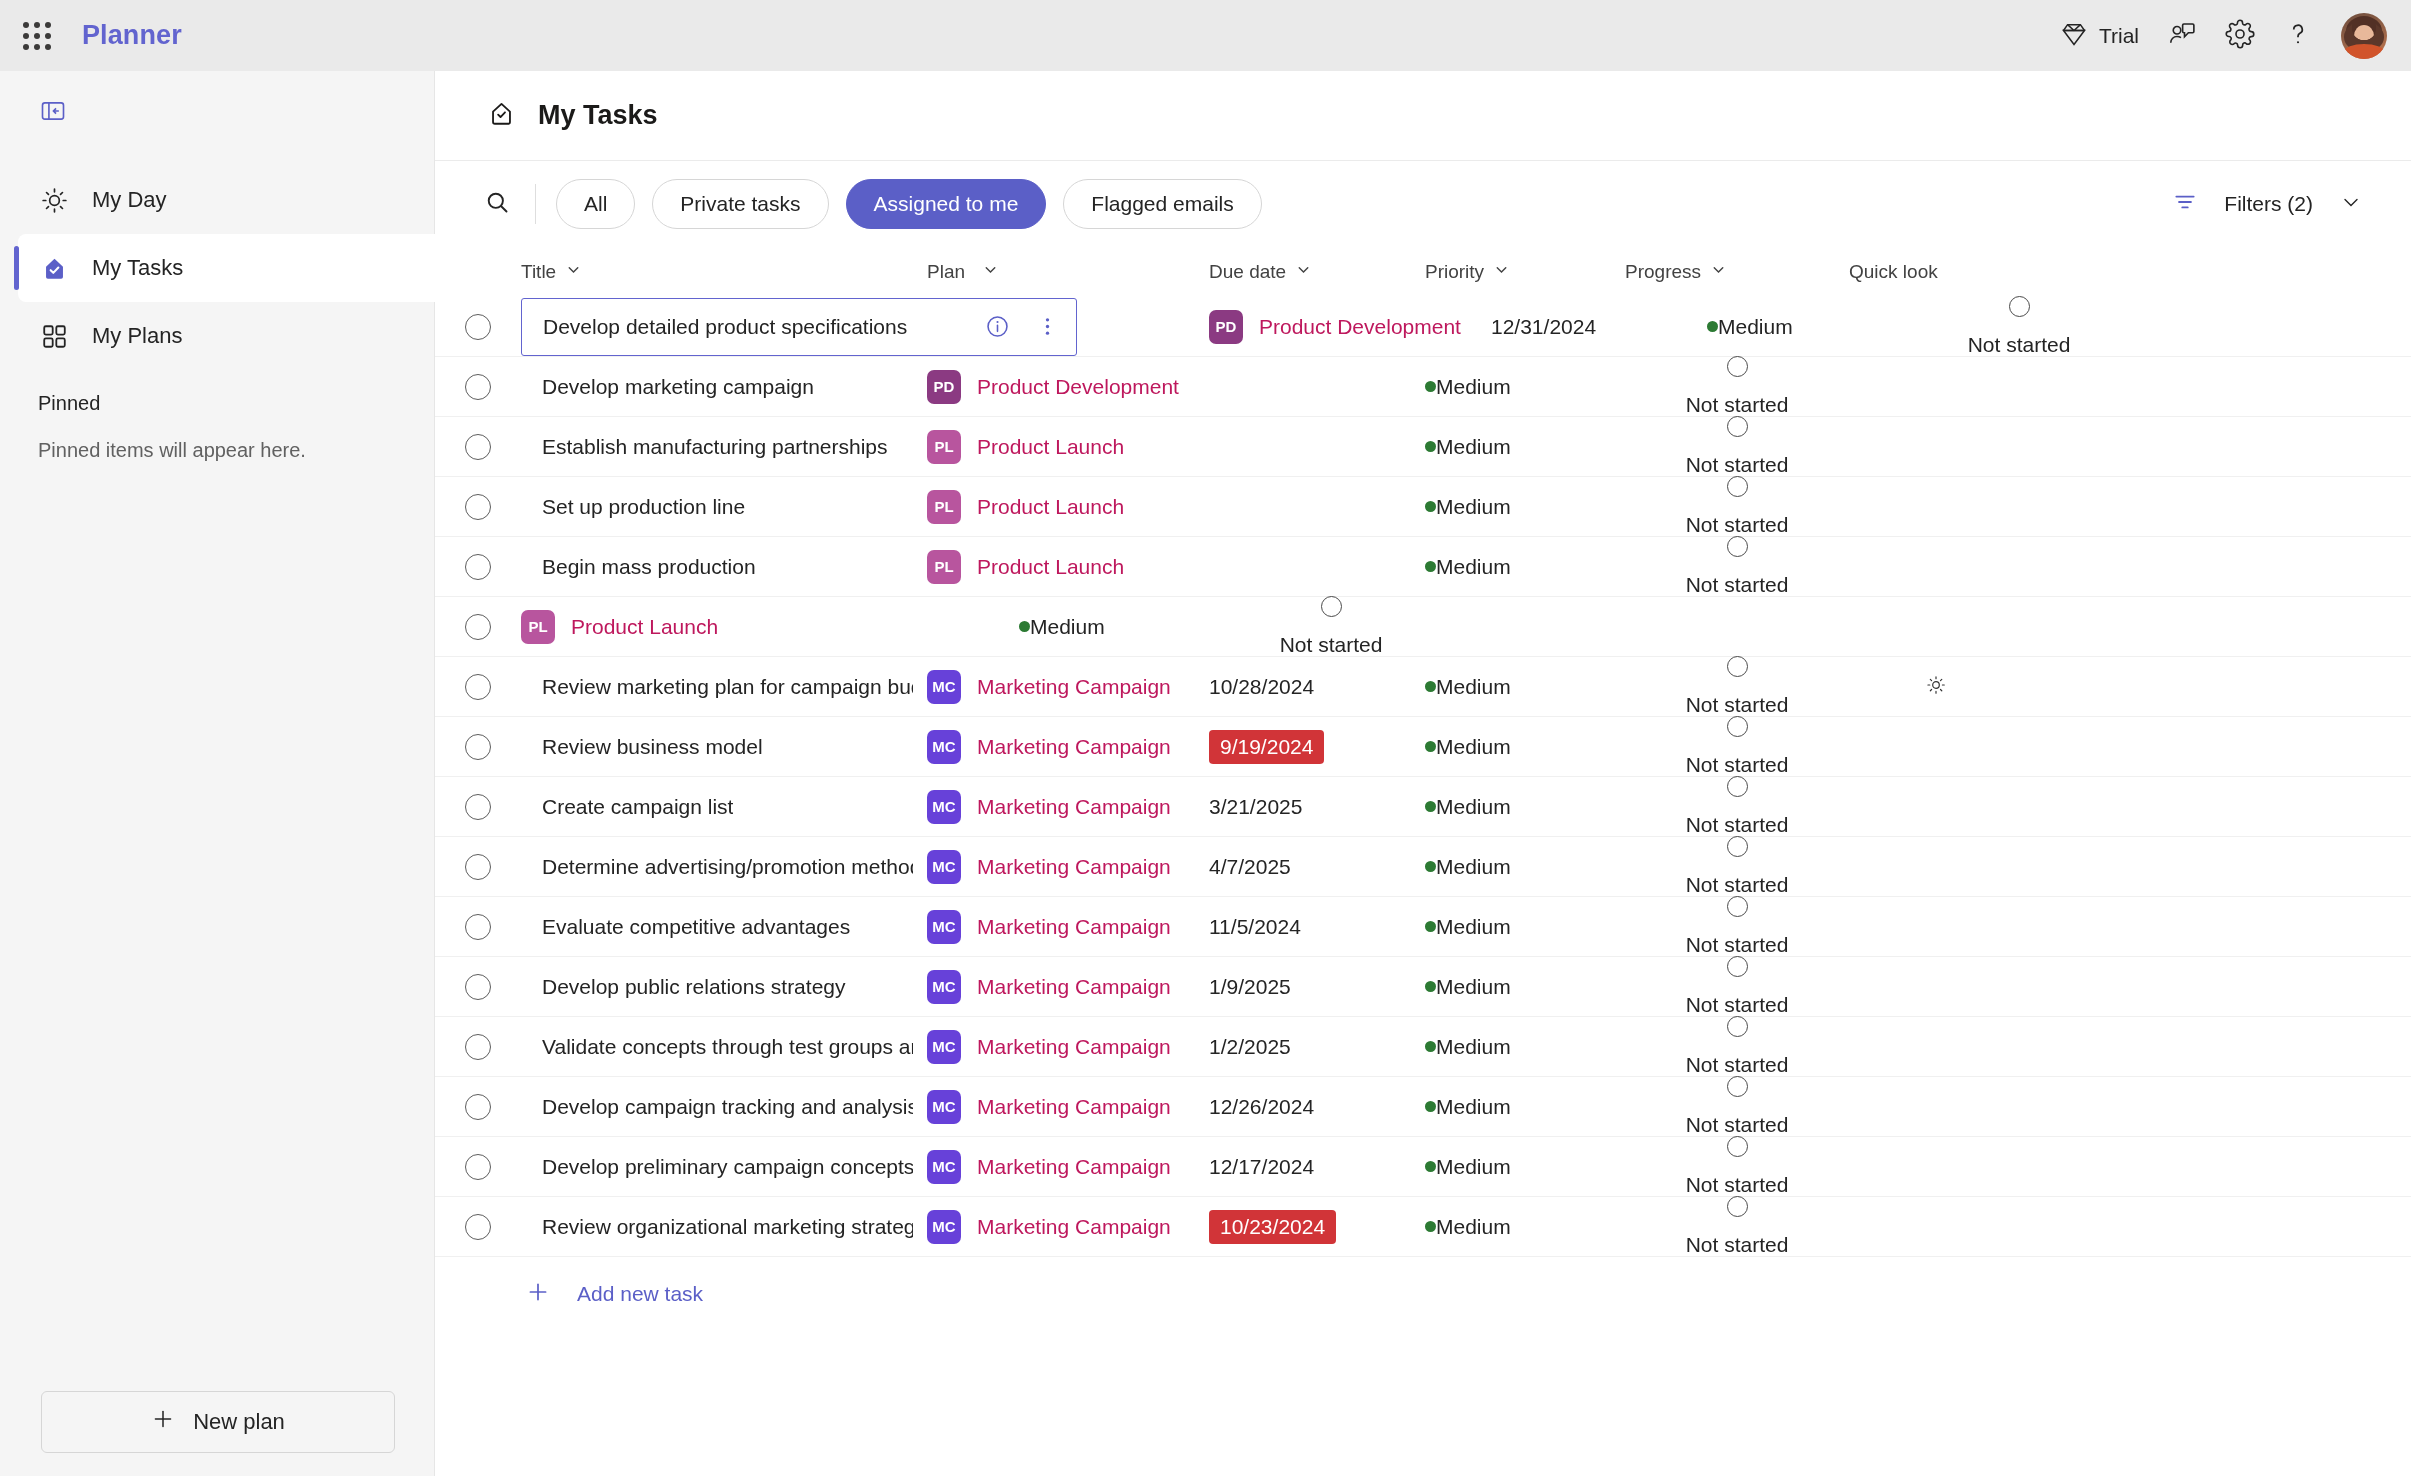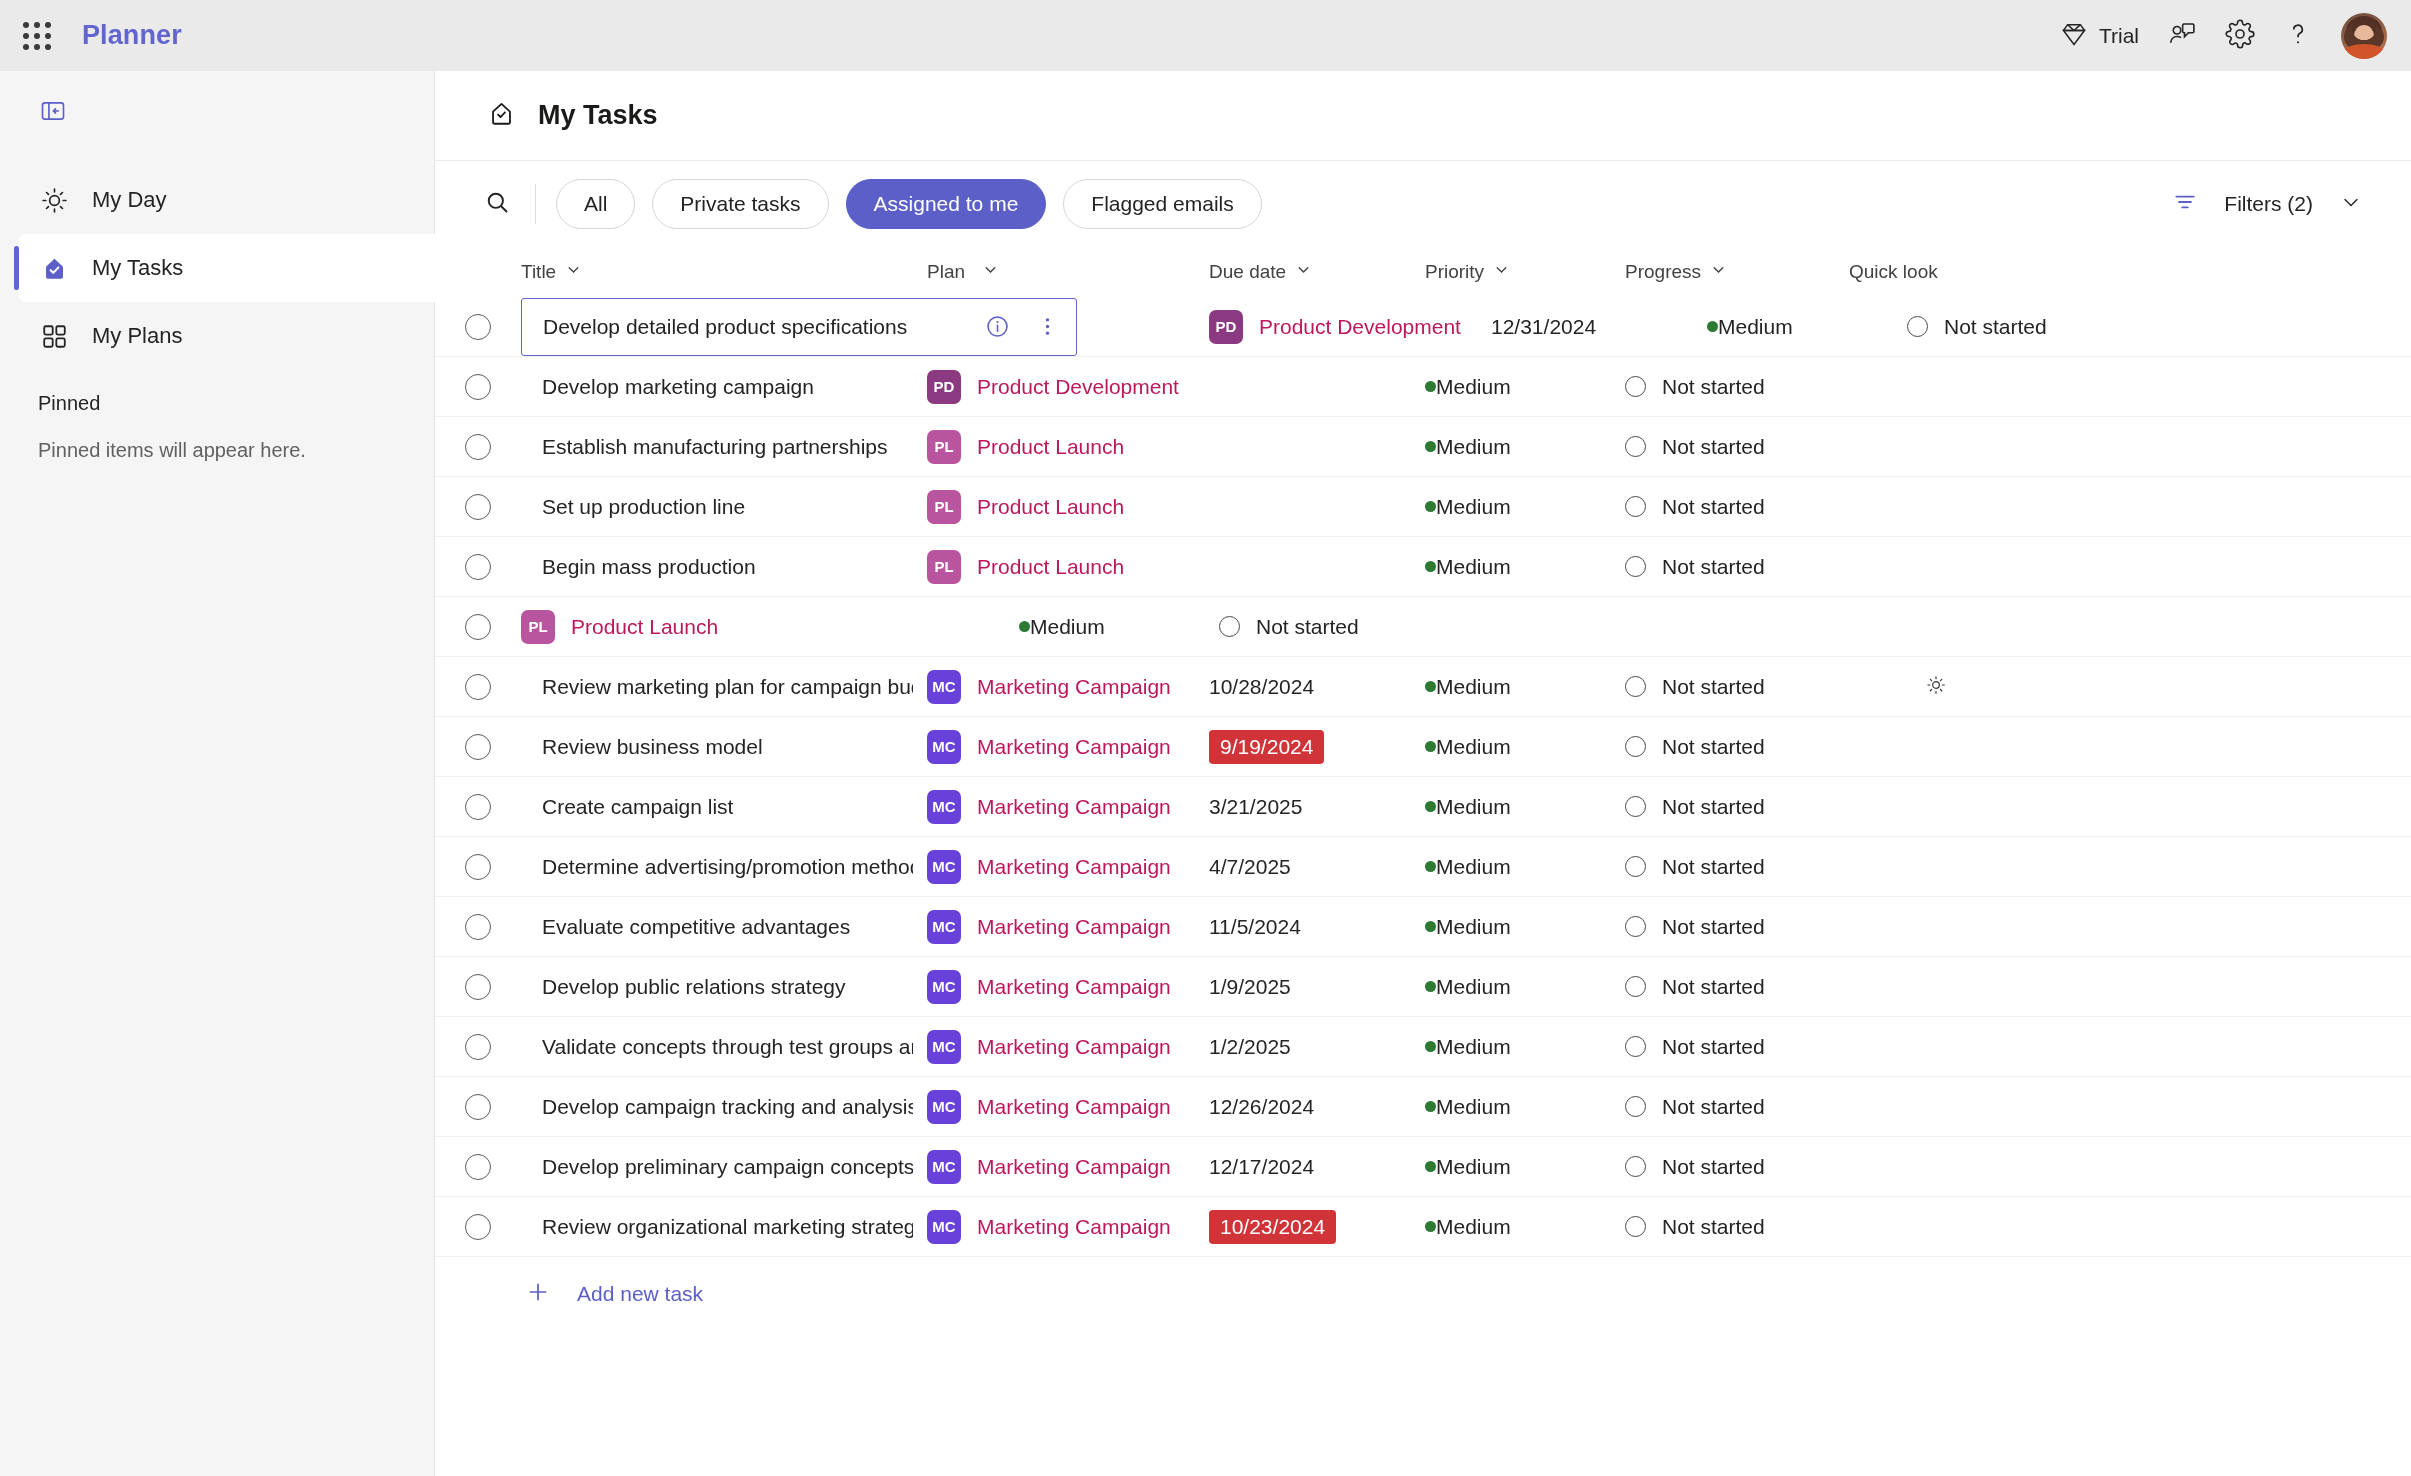--- a/index.html
+++ b/index.html
@@ -192,21 +192,21 @@
   .due-cell { font-size: 21px; color: #242424; }
   .due-overdue {
     background: #d13438; color: #fff; padding: 5px 11px;
     border-radius: 4px; font-size: 21px; display: inline-block;
   }
 
   .pri-cell { display: flex; align-items: center; }
   .pri-dot { width: 11px; height: 11px; border-radius: 50%; background: #2c7a33; flex: 0 0 11px; }
   .pri-text { font-size: 21px; color: #242424; }
 
-  .prog-cell { display: flex; align-items: center; gap: 16px; }
+  .prog-cell { display: flex; align-items: center; gap: 16px; flex-direction: column; }
   .prog-ring {
     width: 21px; height: 21px; border-radius: 50%; border: 1.7px solid #4a4a4a;
     flex: 0 0 21px;
   }
   .prog-text { font-size: 21px; color: #242424; }
 
   .quick-cell { display: flex; align-items: center; padding-left: 76px; }
 
   .addrow {
     display: flex; align-items: center; height: 74px; gap: 26px;
@@ -324,20 +324,31 @@
           <rect x="13.5" y="13.5" width="7" height="7" rx="1.3"></rect>
         </svg>
       </span>
       <span class="nav-label">My Plans</span>
     </div>
 
     <div class="pinned-head">Pinned</div>
     <div class="pinned-empty">Pinned items will appear here.</div>
   </div>
 
+  <div class="newplan-wrap">
+    <div class="newplan">
+      <span>
+        <svg width="26" height="26" viewBox="0 0 24 24" stroke="#242424" stroke-width="1.4" stroke-linecap="round">
+          <line x1="12" y1="5" x2="12" y2="19"></line>
+            <line x1="5" y1="12" x2="19" y2="12"></line>
+        </svg>
+      </span>
+      <span>New plan</span>
+    </div>
+  </div>
 </div>
 
 <div class="main">
 
   <div class="page-head">
     <span>
       <svg width="29" height="29" viewBox="0 0 24 24" fill="none" stroke="#1b1a19" stroke-width="1.5" stroke-linejoin="round">
         <path d="M5 10.5L12 4l7 6.5V19a1.5 1.5 0 0 1-1.5 1.5h-11A1.5 1.5 0 0 1 5 19v-8.5z"></path>
         <path d="M9.2 12.9l2 2 3.7-3.9" stroke-linecap="round"></path>
       </svg>

